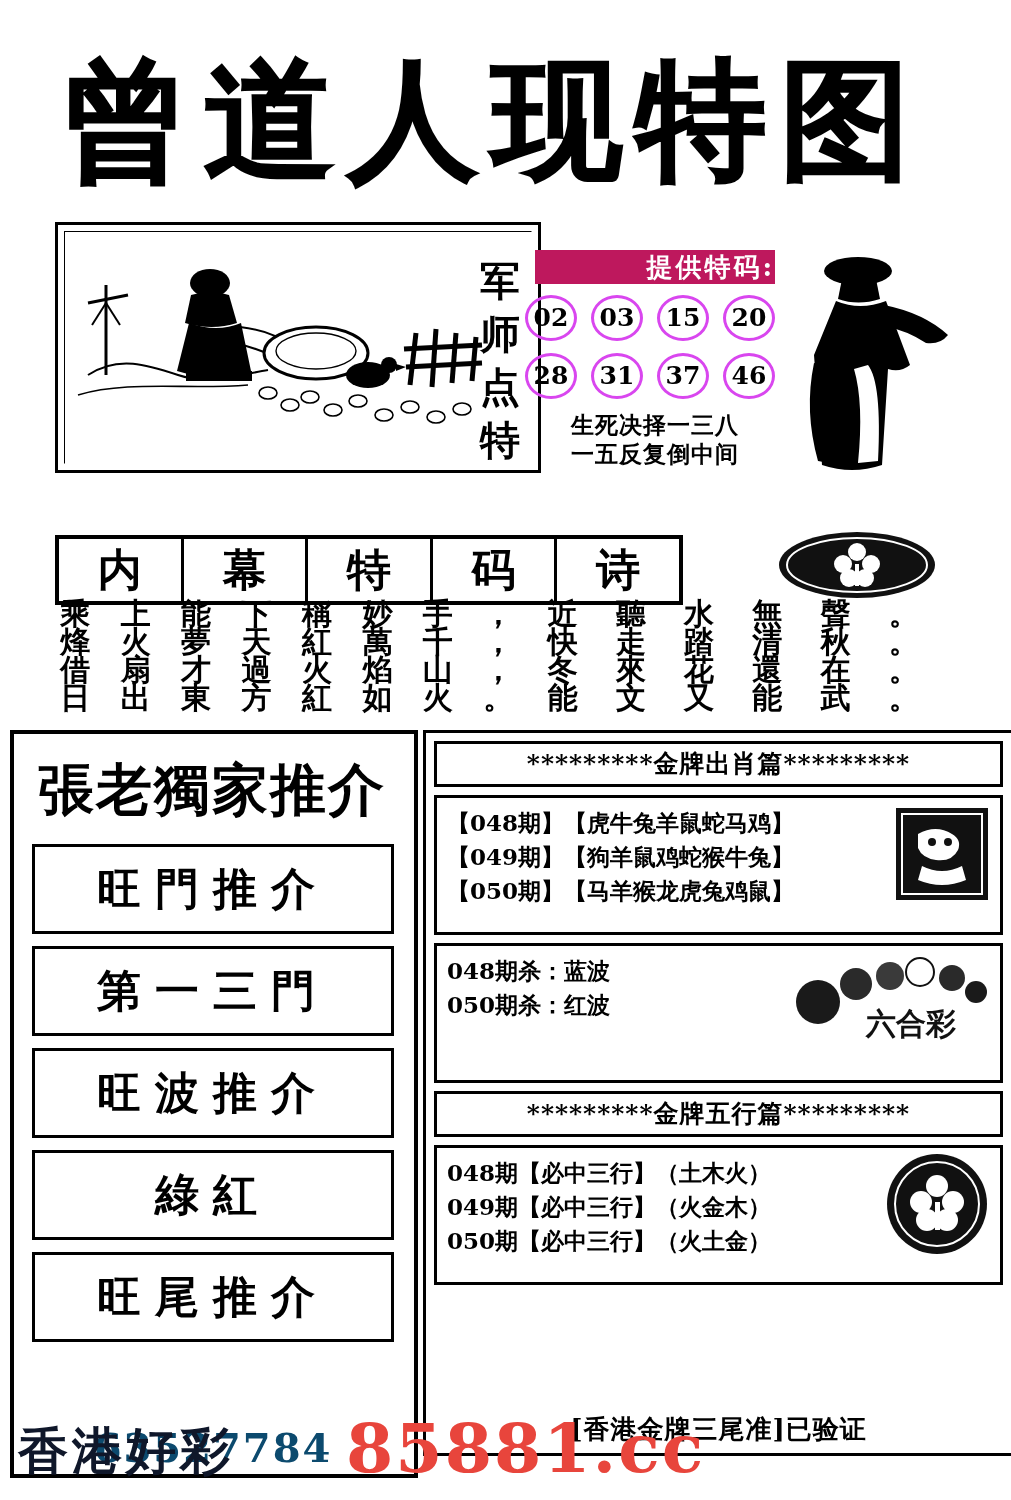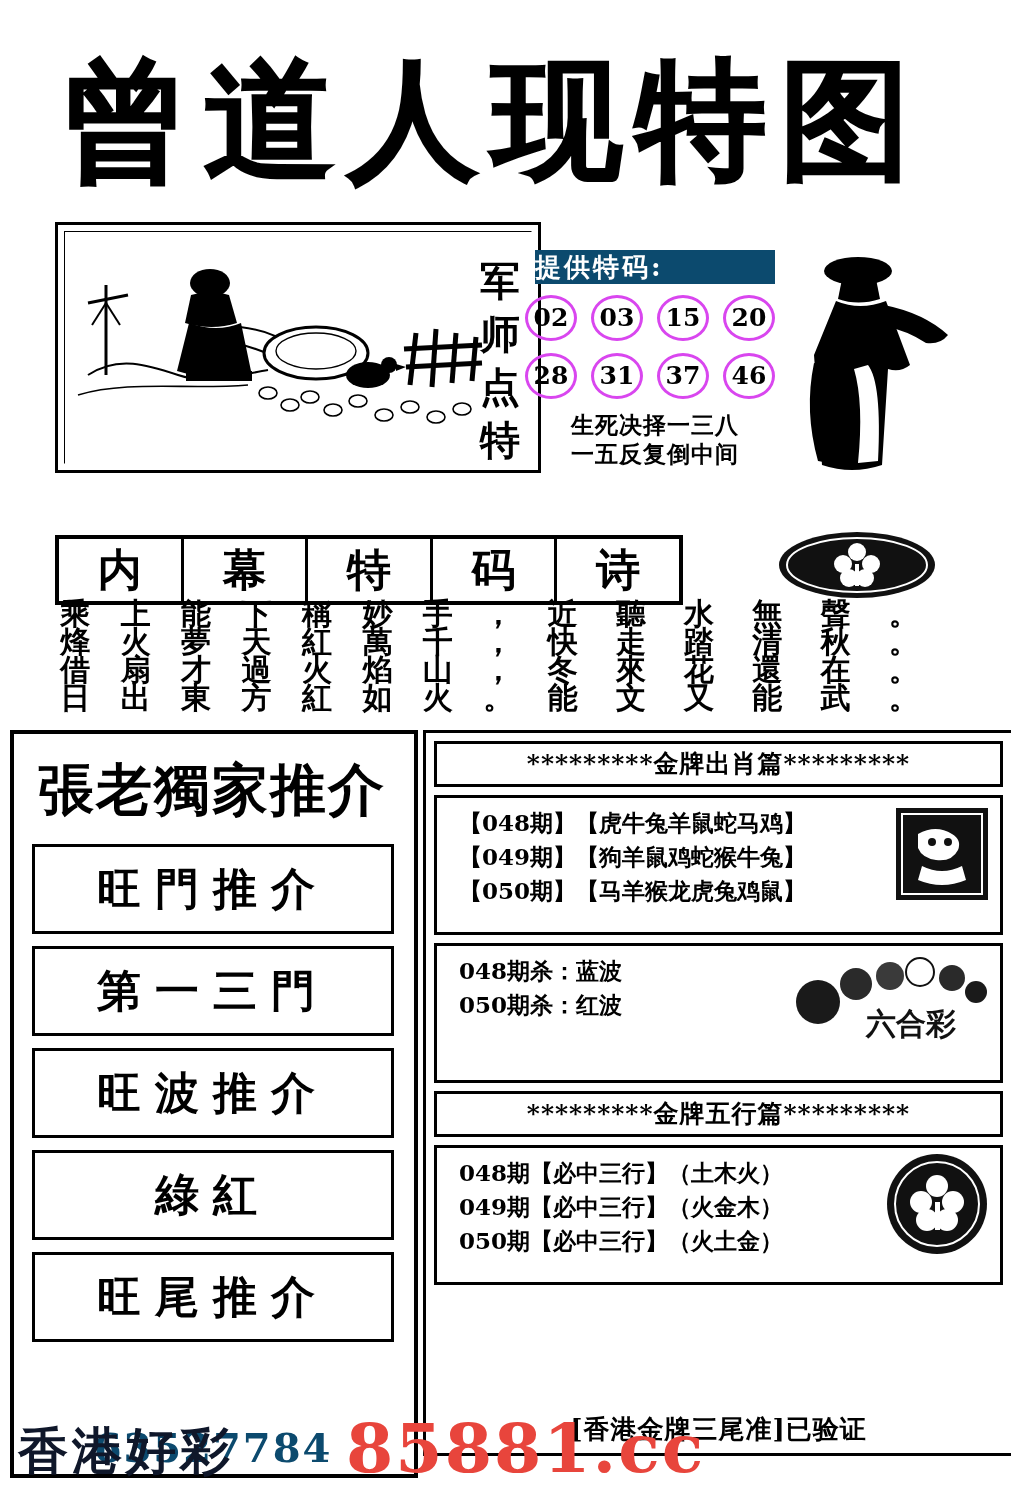--- a/index.html
+++ b/index.html
@@ -22,22 +22,22 @@
 
   .junshi{
     position:absolute;left:470px;top:255px;width:60px;height:215px;
     font-family:Liberation Serif, serif;
     font-weight:bold;font-size:40px;line-height:53px;text-align:center;
   }
 
   .balls-head{
     position:absolute;left:535px;top:250px;width:240px;height:34px;
     font-family:"DejaVu Serif","Liberation Serif",serif;
-    font-weight:bold;font-size:26px;letter-spacing:3px;text-align:left;
-    color:#fff;background:#0c4a6e;line-height:34px;
+    font-weight:bold;font-size:26px;letter-spacing:3px;text-align:right;
+    color:#fff;background:#be185d;line-height:34px;
   }
   .balls{position:absolute;left:525px;top:295px;width:265px;}
   .ball-row{display:flex;gap:14px;margin-bottom:12px;justify-content:flex-start;}
   .ball{
     width:46px;height:40px;border:3px solid #d946ef;border-radius:50%;
     font-family:"DejaVu Serif","Liberation Serif",serif;
     font-weight:bold;font-size:25px;line-height:40px;text-align:center;
   }
   .omen{
     position:absolute;left:530px;top:410px;width:250px;
@@ -89,21 +89,21 @@
     font-weight:bold;font-size:40px;text-align:center;letter-spacing:2px;color:#0c4a6e;
   }
 
   
   .right-card{position:absolute;left:423px;top:730px;width:585px;height:720px;border:3px solid #000;}
   .rsec-head{
     font-family:"DejaVu Serif","Liberation Serif",serif;
     font-weight:bold;font-size:25px;text-align:center;letter-spacing:1px;
     border:3px solid #000;margin:8px;height:40px;line-height:40px;white-space:nowrap;
   }
-  .rsec-body{position:relative;border:3px solid #000;margin:0 8px 8px 8px;padding:8px 22px;min-height:118px;}
+  .rsec-body{position:relative;border:3px solid #000;margin:0 8px 8px 8px;padding:8px 10px;min-height:118px;}
   .rline{
     font-family:"DejaVu Serif","Liberation Serif",serif;
     font-weight:bold;font-size:23px;line-height:34px;white-space:nowrap;
   }
   .stamp-dragon{position:absolute;right:8px;top:6px;width:100px;height:100px;}
   .liuhe{position:absolute;right:6px;top:2px;width:200px;height:110px;}
   .stamp-flower{position:absolute;right:10px;top:4px;width:105px;height:105px;}
   .rfooter{
     position:absolute;left:0;bottom:6px;width:100%;
     font-family:"DejaVu Serif","Liberation Serif",serif;

